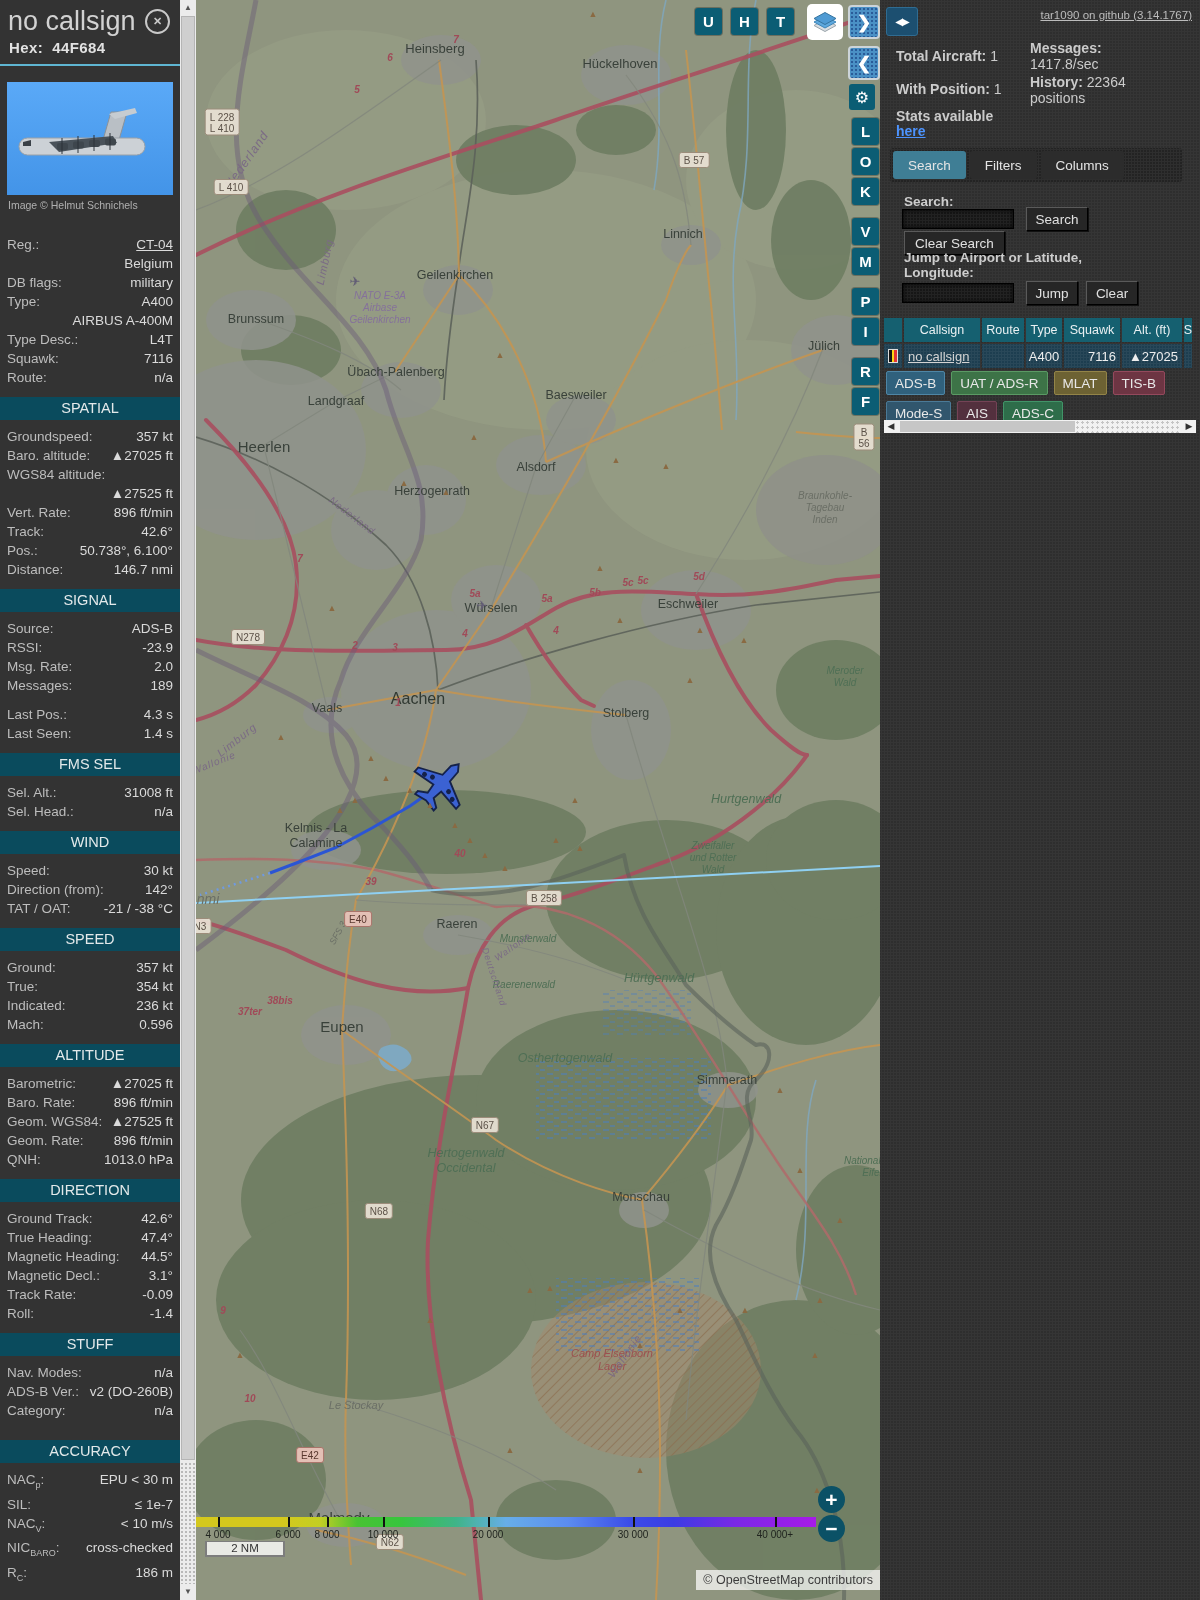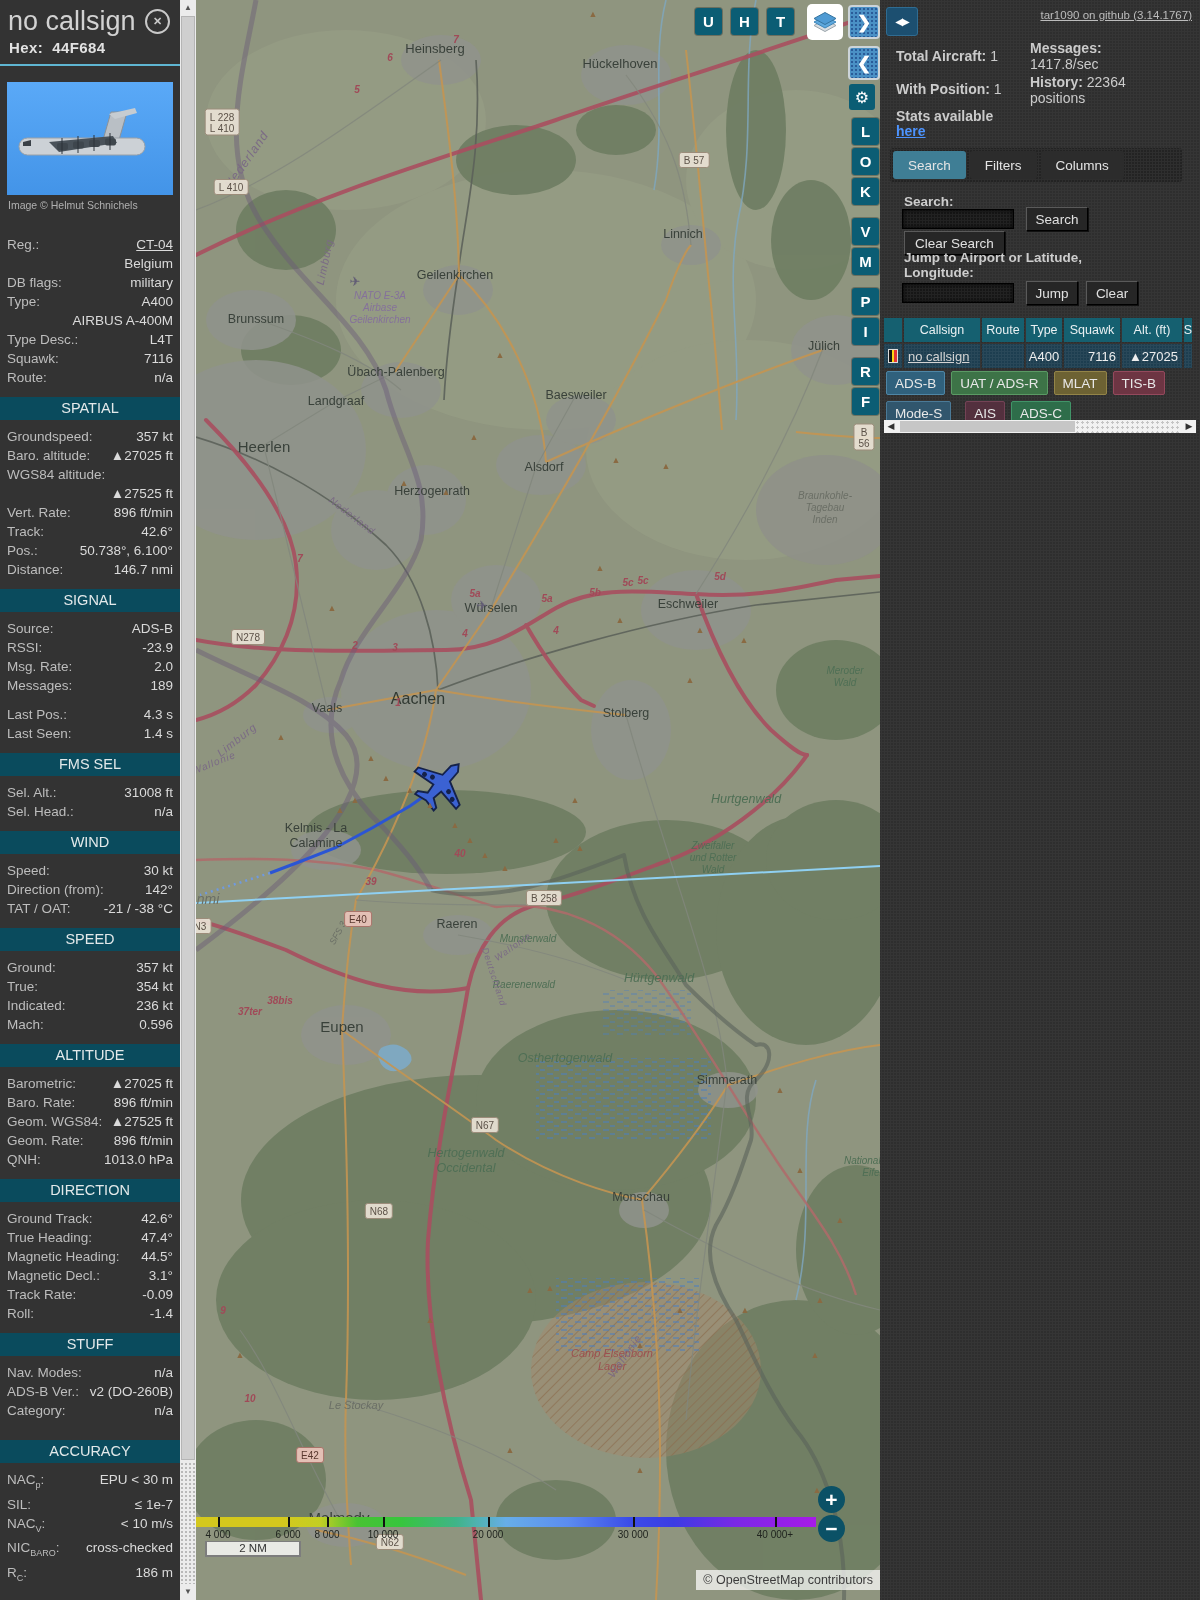--- a/index.html
+++ b/index.html
@@ -53,21 +53,21 @@
     display:flex;align-items:center;justify-content:center;}
   #gearbtn{position:absolute;left:653px;top:84px;width:26px;height:26px;background:#0b5d74;border-radius:3px;color:#fff;
     font-size:16px;display:flex;align-items:center;justify-content:center;cursor:pointer;}
   .zoombtn{position:absolute;left:622px;width:27px;height:27px;border-radius:50%;background:#0b5166;color:#fff;
     font-size:21px;font-weight:bold;display:flex;align-items:center;justify-content:center;cursor:pointer;}
   #legendbar{position:absolute;left:0;top:1517px;width:620px;height:10px;
     background:linear-gradient(to right,#d4c81d 0%,#d4c81d 14%,#c3cf24 20%,#49c233 26%,#37c63d 33%,#3fb489 42%,
     #67aee8 50%,#5b8cf0 60%,#3b4ce8 70%,#3b3ce4 77%,#7a28e6 87%,#a71ae8 100%);}
   .ltick{position:absolute;top:1517px;width:2px;height:10px;background:#111;}
   .ltlabel{position:absolute;top:1529px;font-size:10px;color:#20241f;transform:translateX(-50%);white-space:nowrap;}
-  #scalebox{position:absolute;left:9px;top:1541px;width:96px;height:16px;background:rgba(255,255,255,.8);
+  #scalebox{position:absolute;left:9px;top:1541px;width:80px;height:16px;background:rgba(255,255,255,.8);
     border:2px solid #7d7d7d;border-top-width:1px;box-sizing:border-box;font-size:11.5px;color:#333;text-align:center;line-height:13px;}
   #attrib{position:absolute;right:0;top:1570px;height:20px;line-height:20px;background:rgba(255,255,255,.72);
     font-size:12.5px;color:#3c3c3c;padding:0 7px;}
   
   #panel{position:absolute;left:880px;top:0;width:320px;height:1600px;background:#2e2e2e;
     background-image:radial-gradient(rgba(255,255,255,.035) 1px,transparent 1.2px);background-size:3px 3px;color:#c9c9c9;}
   #lrbtn{position:absolute;left:6px;top:7px;width:30px;height:27px;background:#1c4f70;border:1px solid #2f6c92;border-radius:3px;
     color:#fff;font-size:10px;display:flex;align-items:center;justify-content:center;letter-spacing:-1px;cursor:pointer;}
   #ghlink{position:absolute;right:8px;top:9px;font-size:11.5px;color:#bcbcbc;text-decoration:underline;cursor:pointer;}
   .stat{position:absolute;font-size:14px;color:#cbcbcb;}
@@ -527,21 +527,21 @@
     <div id="map-overlays">
         <div class="mlbl town" style="left: 239px; top: 49px; font-size: 13px; transform: translate(-50%, -50%);">Heinsberg</div>
         <div class="mlbl town" style="left: 424px; top: 64px; font-size: 13px; transform: translate(-50%, -50%);">Hückelhoven</div>
         <div class="mlbl town" style="left: 487px; top: 234px; transform: translate(-50%, -50%);">Linnich</div>
         <div class="mlbl town" style="left: 259px; top: 275px; transform: translate(-50%, -50%);">Geilenkirchen</div>
         <div class="mlbl town" style="left: 60px; top: 319px; transform: translate(-50%, -50%);">Brunssum</div>
         <div class="mlbl town" style="left: 200px; top: 372px; transform: translate(-50%, -50%);">Übach-Palenberg</div>
         <div class="mlbl town" style="left: 140px; top: 401px; transform: translate(-50%, -50%);">Landgraaf</div>
         <div class="mlbl town" style="left: 380px; top: 395px; transform: translate(-50%, -50%);">Baesweiler</div>
         <div class="mlbl town" style="left: 68px; top: 447px; font-size: 15px; transform: translate(-50%, -50%);">Heerlen</div>
-        <div class="mlbl town" style="left: 340px; top: 467px; transform: translate(-50%, -50%); margin-left: 8px;">Alsdorf</div>
+        <div class="mlbl town" style="left: 340px; top: 467px; transform: translate(-50%, -50%);">Alsdorf</div>
         <div class="mlbl town" style="left: 236px; top: 491px; transform: translate(-50%, -50%);">Herzogenrath</div>
         <div class="mlbl town" style="left: 628px; top: 346px; transform: translate(-50%, -50%);">Jülich</div>
         <div class="mlbl town" style="left: 295px; top: 608px; transform: translate(-50%, -50%);">Würselen</div>
         <div class="mlbl town" style="left: 492px; top: 604px; transform: translate(-50%, -50%);">Eschweiler</div>
         <div class="mlbl city" style="left: 222px; top: 699px; font-size: 16px; transform: translate(-50%, -50%);">Aachen</div>
         <div class="mlbl town" style="left: 430px; top: 713px; transform: translate(-50%, -50%);">Stolberg</div>
         <div class="mlbl town" style="left: 131px; top: 708px; transform: translate(-50%, -50%);">Vaals</div>
         <div class="mlbl town" style="left: 120px; top: 836px; transform: translate(-50%, -50%);">Kelmis - La
 Calamine</div>
         <div class="mlbl town" style="left: 261px; top: 924px; transform: translate(-50%, -50%);">Raeren</div>
@@ -597,21 +597,21 @@
         <div class="shield" style="left: 194px; top: 1542px; transform: translate(-50%, -50%);">N62</div>
         <div class="exit" style="left: 161px; top: 89px; transform: translate(-50%, -50%);">5</div>
         <div class="exit" style="left: 194px; top: 57px; transform: translate(-50%, -50%);">6</div>
         <div class="exit" style="left: 260px; top: 39px; transform: translate(-50%, -50%);">7</div>
         <div class="exit" style="left: 104px; top: 558px; transform: translate(-50%, -50%);">7</div>
         <div class="exit" style="left: 279px; top: 593px; transform: translate(-50%, -50%);">5a</div>
         <div class="exit" style="left: 351px; top: 598px; transform: translate(-50%, -50%);">5a</div>
         <div class="exit" style="left: 399px; top: 592px; transform: translate(-50%, -50%);">5b</div>
         <div class="exit" style="left: 432px; top: 582px; transform: translate(-50%, -50%);">5c</div>
         <div class="exit" style="left: 447px; top: 580px; transform: translate(-50%, -50%);">5c</div>
-        <div class="exit" style="left: 524px; top: 576px; transform: translate(-50%, -50%);">5d</div>
+        <div class="exit" style="left: 503px; top: 576px; transform: translate(-50%, -50%);">5d</div>
         <div class="exit" style="left: 269px; top: 633px; transform: translate(-50%, -50%);">4</div>
         <div class="exit" style="left: 199px; top: 647px; transform: translate(-50%, -50%);">3</div>
         <div class="exit" style="left: 159px; top: 645px; transform: translate(-50%, -50%);">2</div>
         <div class="exit" style="left: 202px; top: 702px; transform: translate(-50%, -50%);">1</div>
         <div class="exit" style="left: 360px; top: 630px; transform: translate(-50%, -50%);">4</div>
         <div class="exit" style="left: 264px; top: 853px; transform: translate(-50%, -50%);">40</div>
         <div class="exit" style="left: 175px; top: 881px; transform: translate(-50%, -50%);">39</div>
         <div class="exit" style="left: 84px; top: 1000px; transform: translate(-50%, -50%);">38bis</div>
         <div class="exit" style="left: 54px; top: 1011px; transform: translate(-50%, -50%);">37ter</div>
         <div class="exit" style="left: 27px; top: 1310px; transform: translate(-50%, -50%);">9</div>
@@ -783,21 +783,21 @@
         <div class="td r">7116</div>
         <div class="td r">▲27025</div>
         <div class="td"></div>
       </div>
     <div id="filters">
         <div class="fbtn" style="background: rgb(48, 97, 125); border-color: rgb(78, 134, 166);">ADS-B</div>
         <div class="fbtn" style="background: rgb(61, 115, 71); border-color: rgb(90, 154, 100);">UAT / ADS-R</div>
         <div class="fbtn" style="background: rgb(109, 98, 51); border-color: rgb(147, 132, 72);">MLAT</div>
         <div class="fbtn" style="background: rgb(109, 53, 67); border-color: rgb(148, 73, 93);">TIS-B</div>
         <div class="fbtn" style="background: rgb(49, 86, 109); border-color: rgb(75, 122, 151);">Mode-S</div>
-        <div class="fbtn" style="background: rgb(83, 48, 62); border-color: rgb(116, 67, 86); margin-left: 8px;">AIS</div>
+        <div class="fbtn" style="background: rgb(83, 48, 62); border-color: rgb(116, 67, 86);">AIS</div>
         <div class="fbtn" style="background: rgb(46, 109, 74); border-color: rgb(65, 148, 104);">ADS-C</div>
       </div>
 
     <div id="hscroll">
       <div class="harr" style="left:0">◀</div>
       <div id="hthumb"></div>
       <div id="hdots"></div>
       <div class="harr" style="right:0">▶</div>
     </div>
   </div>

